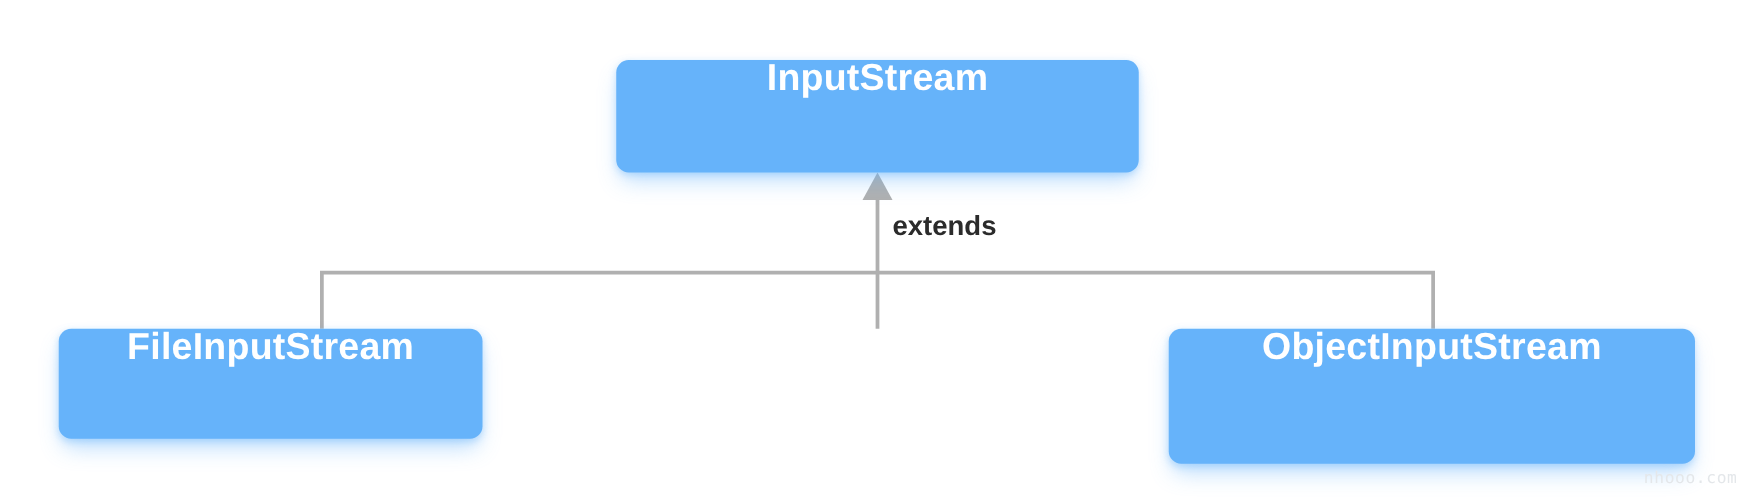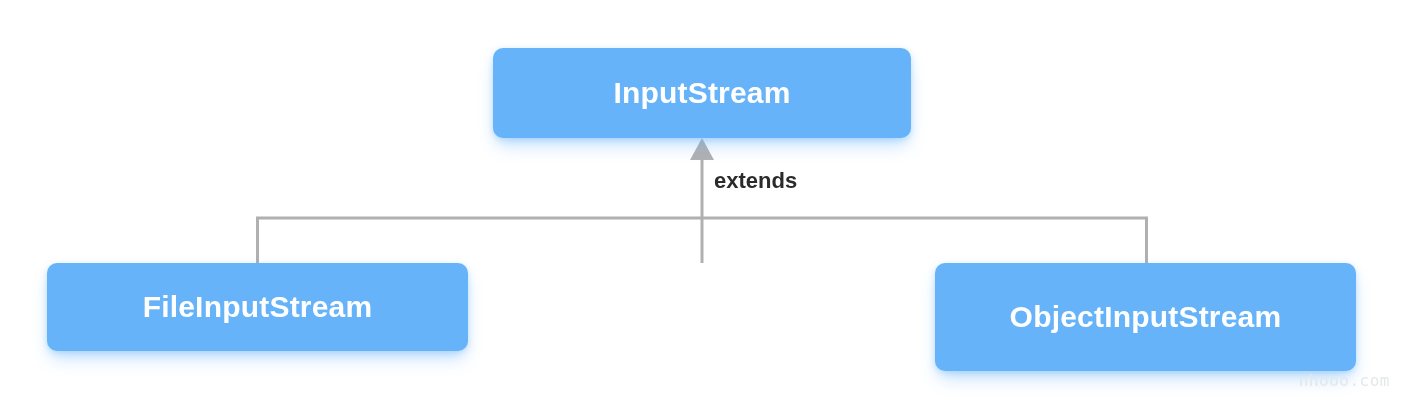--- a/index.html
+++ b/index.html
@@ -13,21 +13,20 @@
   #canvas {
     position: relative;
     width: 1404px;
     height: 400px;
     background: #ffffff;
     overflow: hidden;
   }
   .node {
     position: absolute;
     display: flex;
-    align-items: center;
     justify-content: center;
     border-radius: 10px;
     background: #66b3fa;
     color: #ffffff;
     font-weight: bold;
     letter-spacing: 0.2px;
     box-shadow: 0 10px 18px -4px rgba(102,179,250,0.45),
                 0 2px 6px rgba(102,179,250,0.35);
     box-sizing: border-box;
     text-align: center;
@@ -44,21 +43,21 @@
     top: 48px;
     width: 418px;
     height: 90px;
     font-size: 30px;
   }
 
   
   #node-file {
     left: 47px;
     top: 263px;
-    width: 421px;
+    width: 339px;
     height: 88px;
     font-size: 30px;
   }
   #node-bytearray {
     left: 493px;
     top: 263px;
     width: 418px;
     height: 88px;
     font-size: 30px;
   }
@@ -90,21 +89,21 @@
     color: #2b2b2b;
     white-space: nowrap;
   }
 
   
   #watermark {
     position: absolute;
     right: 14px;
     bottom: 10px;
     font-family: "DejaVu Sans Mono", monospace;
-    font-size: 16px;
+    font-size: 13px;
     color: #e4e7ea;
     letter-spacing: 0.5px;
     white-space: nowrap;
   }
 </style>
 </head>
 <body>
 
 <div id="canvas">
 

